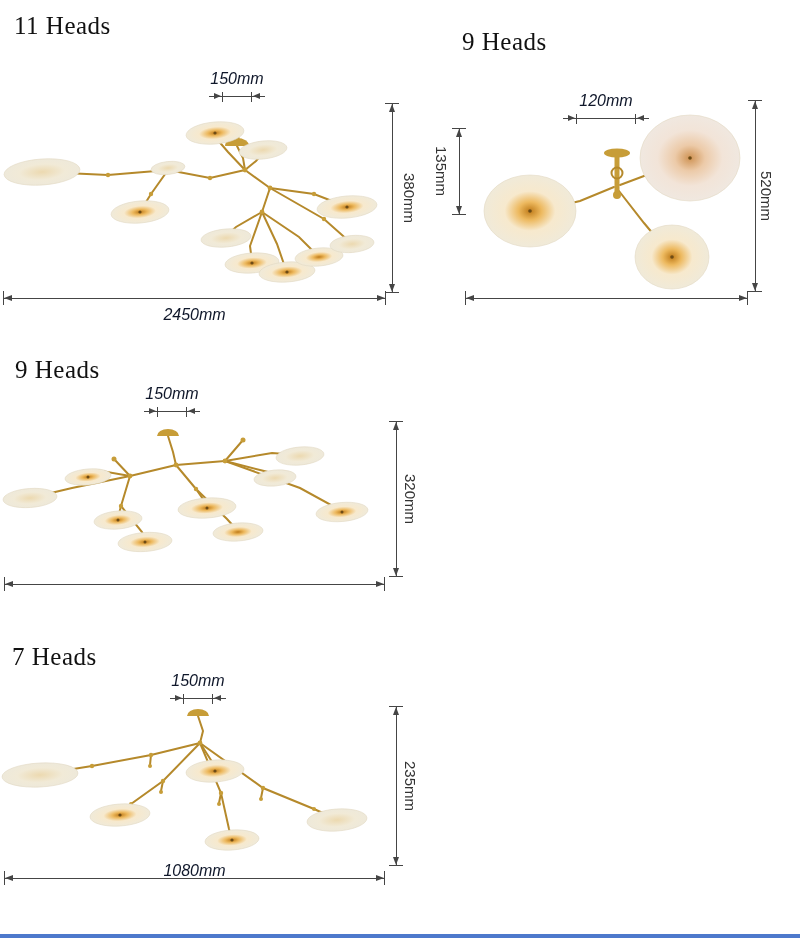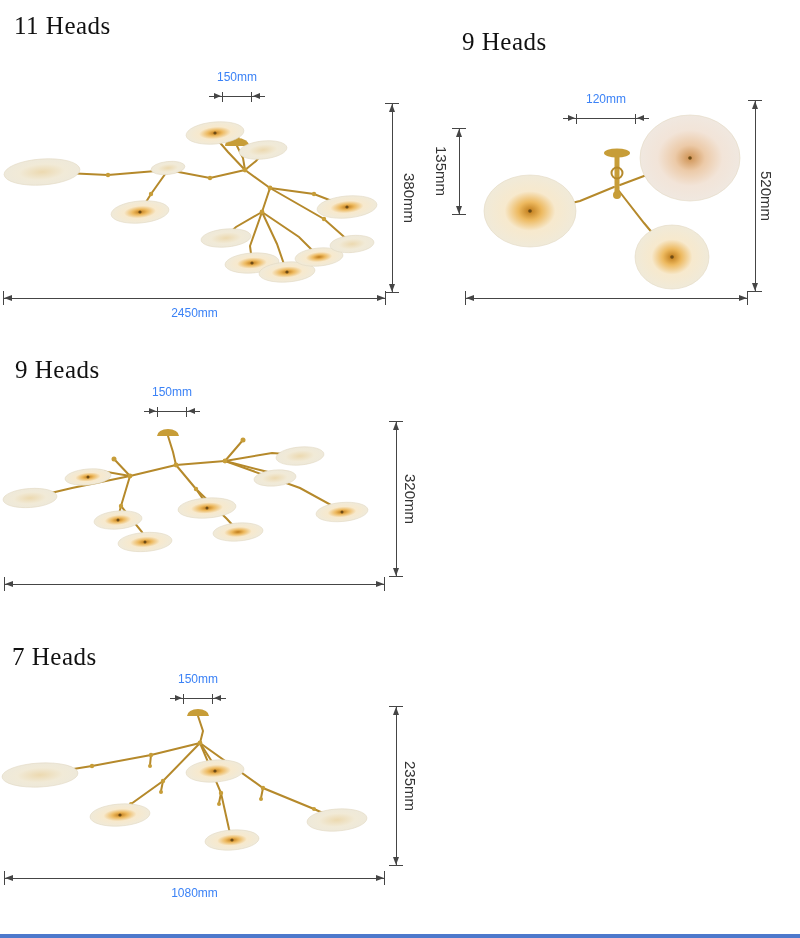--- a/index.html
+++ b/index.html
@@ -1,20 +1,20 @@
 <!DOCTYPE html>
 <html><head>
 <meta charset="utf-8">
 <style>
   html,body{margin:0;padding:0;background:#ffffff;}
   .page{position:relative;width:800px;height:938px;background:#ffffff;overflow:hidden;
         font-family:"Liberation Sans",sans-serif;}
   .title{position:absolute;font-family:"Liberation Serif",serif;font-size:25px;color:#111;
          letter-spacing:0.5px;}
-  .dimlabel{position:absolute;font-size:12px;color:#3b82f6;text-align:center;white-space:nowrap;}
+  .dimlabel{position:absolute;font-size:16px;color:#0f172a;text-align:center;white-space:nowrap;font-style:italic;}
   .vlabel{position:absolute;width:60px;height:16px;font-size:15px;color:#333;text-align:center;
           transform:rotate(90deg);transform-origin:center;line-height:16px;}
   
   .hdim{position:absolute;height:14px;}
   .hdim .hline{position:absolute;left:0;right:0;top:7px;height:1px;background:#454545;}
   .hdim .tick{position:absolute;top:0;width:1px;height:14px;background:#454545;}
   .hdim .tick.l{left:0}.hdim .tick.r{right:0}
   .hdim .arr{position:absolute;top:3.5px;width:0;height:0;border-top:3.5px solid transparent;border-bottom:3.5px solid transparent;}
   .hdim .arr.l{left:1px;border-right:8px solid #454545;}
   .hdim .arr.r{right:1px;border-left:8px solid #454545;}
@@ -374,16 +374,16 @@
   </div>
   <div class="vlabel" style="left:380px;top:778px;">235mm</div>
 
   <div class="hdim" style="left:4px;top:871px;width:381px;">
     <span class="hline"></span>
       <span class="tick l"></span>
       <span class="tick r"></span>
       <span class="arr l"></span>
       <span class="arr r"></span>
   </div>
-  <div class="dimlabel" style="left:4px;top:886px;width:381px;">1080mm</div>
+  <div class="dimlabel" style="left:4px;top:862px;width:381px;">1080mm</div>
 
   <div class="bottom-strip"></div>
 </div>
 
 </body></html>

